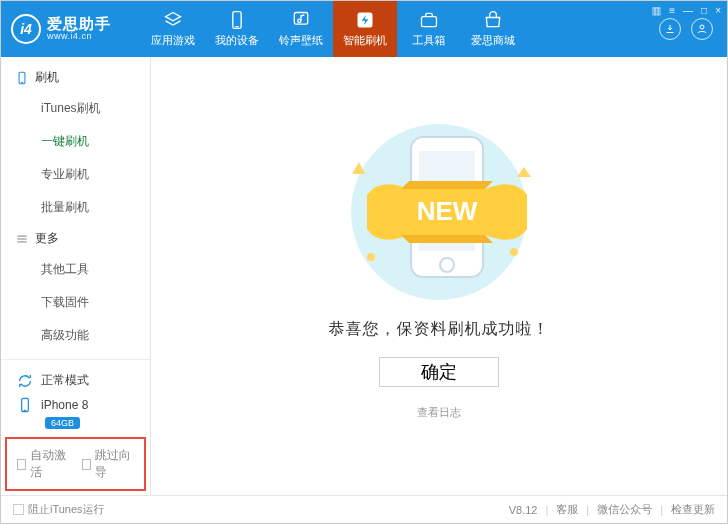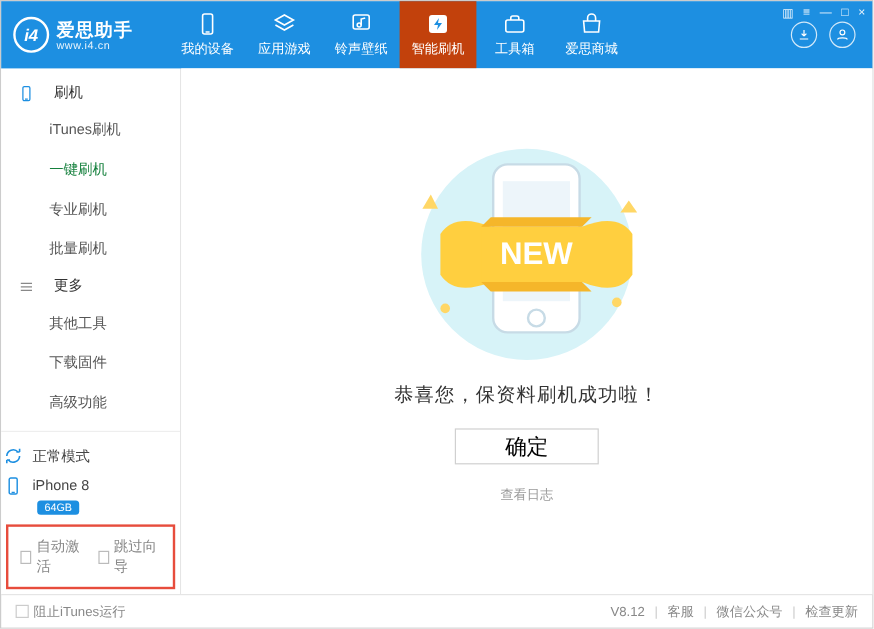--- a/index.html
+++ b/index.html
@@ -1,45 +1,45 @@
 <!DOCTYPE html>
 <html><head>
 <meta charset="utf-8">
 <style>
   *{box-sizing:border-box;margin:0;padding:0;font-family:"Microsoft YaHei",Arial,sans-serif;}
   html,body{width:728px;height:524px;overflow:hidden;background:#fff;}
   .app{display:flex;flex-direction:column;width:728px;height:524px;border:1px solid #ccc;}
   
   .header{height:56px;background:#1d8fe1;display:flex;align-items:center;color:#fff;position:relative;}
-  .brand{display:flex;align-items:flex-end;padding:0 10px;min-width:140px;}
+  .brand{display:flex;align-items:center;padding:0 10px;min-width:140px;}
   .brand-icon{width:30px;height:30px;border:2px solid #fff;border-radius:50%;display:flex;align-items:center;justify-content:center;font-weight:bold;font-style:italic;font-size:14px;}
   .brand-text{margin-left:6px;line-height:1.1;}
   .brand-text .t1{font-size:15px;font-weight:bold;letter-spacing:1px;}
   .brand-text .t2{font-size:9px;opacity:.9;letter-spacing:.5px;}
   .nav{display:flex;height:100%;}
   .nav-item{width:64px;display:flex;flex-direction:column;align-items:center;justify-content:center;font-size:11px;cursor:pointer;}
   .nav-item.active{background:#c2410c;}
   .nav-item .ico{width:20px;height:20px;margin-bottom:3px;display:flex;align-items:center;justify-content:center;}
   .nav-item .ico svg{width:20px;height:20px;fill:none;stroke:#fff;stroke-width:1.6;}
   .win-ctrls{position:absolute;top:4px;right:6px;display:flex;gap:8px;font-size:10px;}
   .win-ctrls span{cursor:pointer;opacity:.9;}
   .hdr-right{margin-left:auto;display:flex;align-items:center;gap:10px;padding-right:14px;}
   .circ-btn{width:22px;height:22px;border:1.5px solid rgba(255,255,255,.8);border-radius:50%;display:flex;align-items:center;justify-content:center;cursor:pointer;}
   .circ-btn svg{width:12px;height:12px;stroke:#fff;fill:none;stroke-width:2;}
   
   .body{flex:1;display:flex;min-height:0;}
   .sidebar{width:150px;border-right:1px solid #e5e5e5;display:flex;flex-direction:column;background:#fff;}
   .side-scroll{flex:1;overflow:auto;padding-top:6px;}
-  .grp-hdr{display:flex;align-items:center;gap:16px;padding:6px 14px;font-size:12px;color:#333;}
+  .grp-hdr{display:flex;align-items:center;gap:6px;padding:6px 14px;font-size:12px;color:#333;}
   .grp-hdr svg{width:14px;height:14px;stroke:#1d8fe1;fill:none;stroke-width:1.8;}
   .grp-hdr.more svg{stroke:#888;}
   .side-item{padding:8px 14px 8px 40px;font-size:12px;color:#555;cursor:pointer;}
   .side-item.active{color:#15803d;}
   .side-bottom{border-top:1px solid #eee;padding:8px 0 4px 0;font-size:12px;}
-  .mode-row{display:flex;gap:8px;padding:4px 2px;color:#444;}
+  .mode-row{display:flex;align-items:center;gap:8px;padding:4px 16px;color:#444;}
   .mode-row svg{width:16px;height:16px;}
   .refresh svg{stroke:#1d8fe1;fill:none;stroke-width:2;}
   .phone svg{stroke:#1d8fe1;fill:none;stroke-width:1.8;}
   .badge{display:inline-block;background:#1d8fe1;color:#fff;font-size:9px;border-radius:3px;padding:1px 6px;margin-left:4px;}
   .opts-box{border:2px solid #e74c3c;padding:8px 10px;display:flex;gap:12px;font-size:12px;color:#888;margin:4px 4px 0 4px;}
   .chk{display:flex;align-items:center;gap:4px;cursor:pointer;}
   .chk .box{width:11px;height:11px;border:1px solid #bbb;background:#fff;}
   
   .main{flex:1;position:relative;background:#fff;}
   .illustration{position:absolute;left:50%;top:60px;transform:translateX(-50%);width:240px;height:190px;}
@@ -63,34 +63,34 @@
       <div class="brand-icon">i4</div>
       <div class="brand-text">
         <div class="t1">爱思助手</div>
         <div class="t2">www.i4.cn</div>
       </div>
     </div>
     <div class="nav" id="nav">
         <div class="nav-item">
           <div class="ico">
             <svg viewBox="0 0 24 24">
+              <path d="M12 3l9 5-9 5-9-5 9-5z"></path>
+              <path d="M3 13l9 5 9-5"></path>
+            </svg>
+          </div>
+          <span>应用游戏</span>
+        </div>
+        <div class="nav-item">
+          <div class="ico">
+            <svg viewBox="0 0 24 24">
               <rect x="7" y="2" width="10" height="20" rx="2"></rect>
               <line x1="10" y1="20" x2="14" y2="20"></line>
             </svg>
           </div>
           <span>我的设备</span>
-        </div>
-        <div class="nav-item">
-          <div class="ico">
-            <svg viewBox="0 0 24 24">
-              <path d="M12 3l9 5-9 5-9-5 9-5z"></path>
-              <path d="M3 13l9 5 9-5"></path>
-            </svg>
-          </div>
-          <span>应用游戏</span>
         </div>
         <div class="nav-item">
           <div class="ico">
             <svg viewBox="0 0 24 24">
               <rect x="4" y="3" width="16" height="14" rx="2"></rect>
               <circle cx="10" cy="13" r="2"></circle>
               <path d="M12 13V7l4-1"></path>
             </svg>
           </div>
           <span>铃声壁纸</span>

